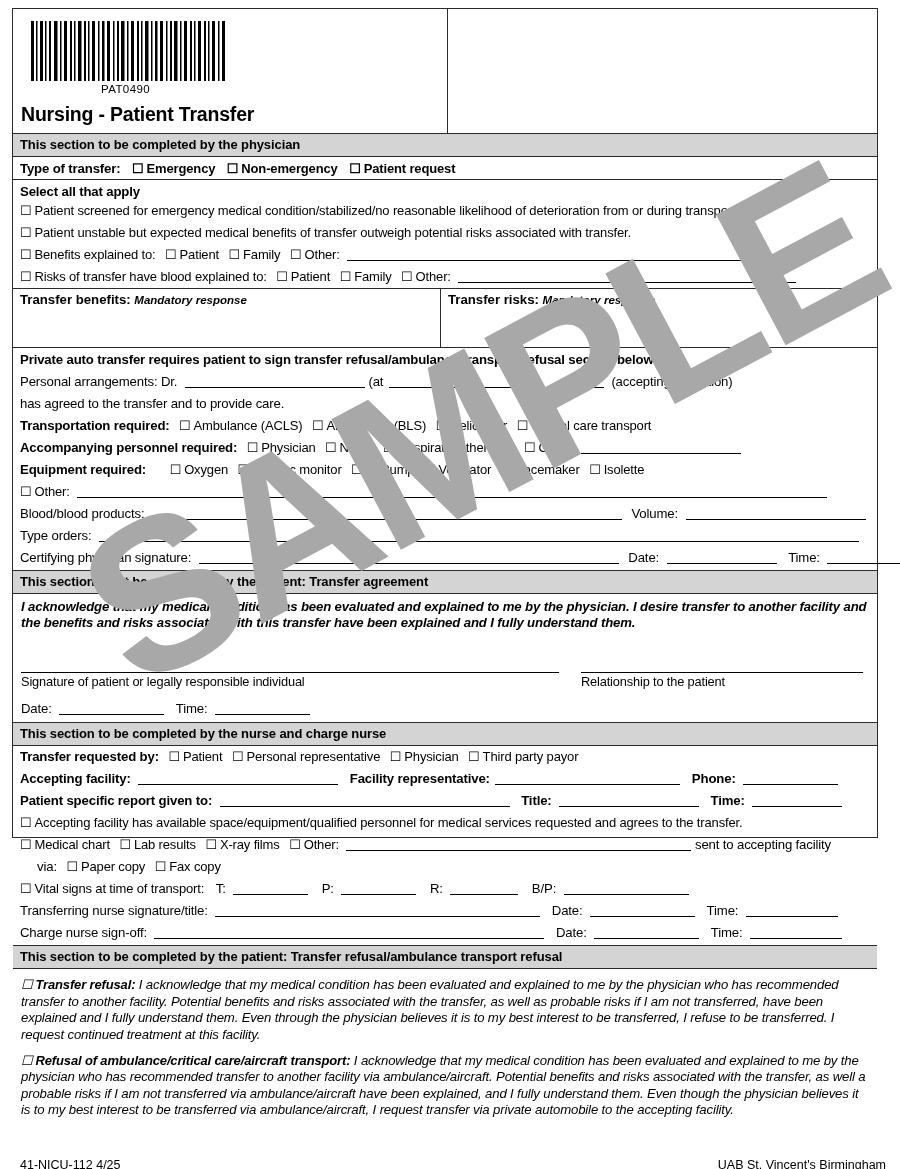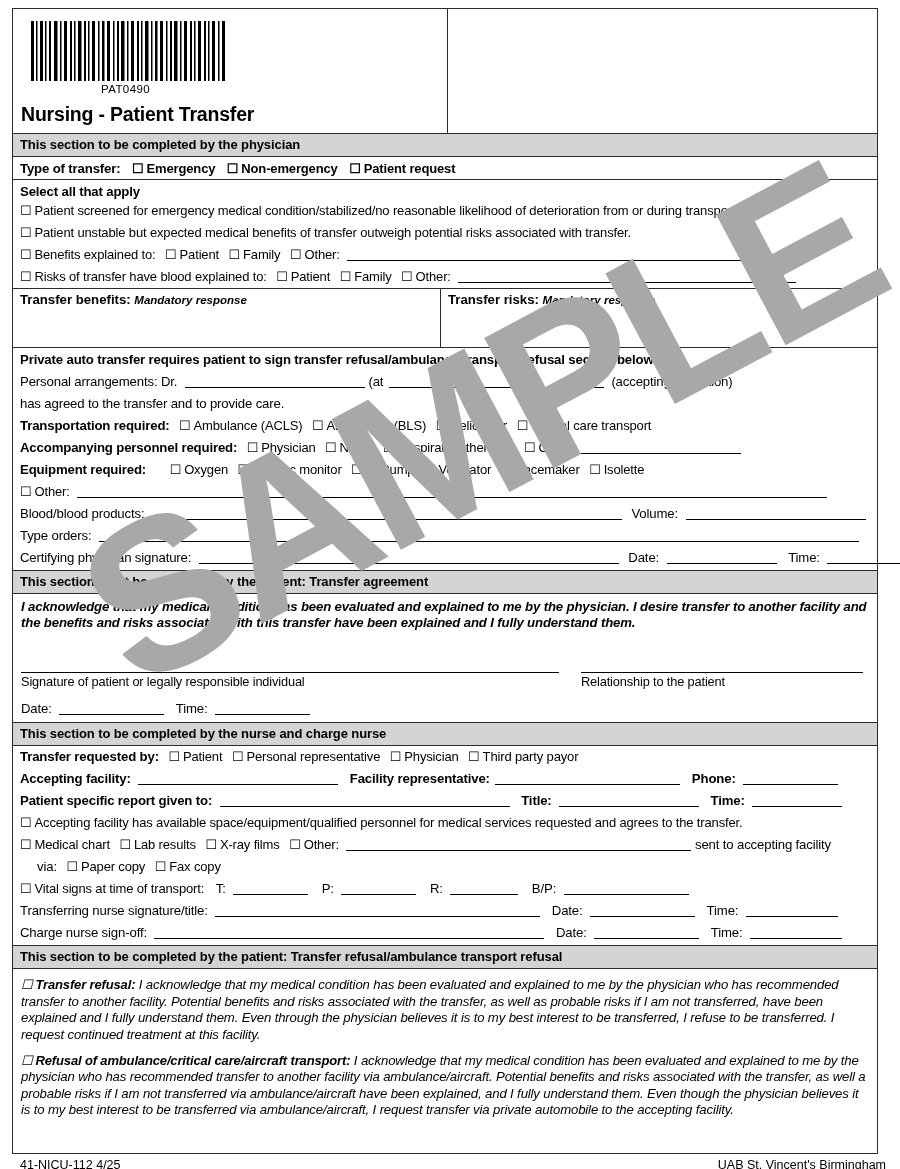--- a/index.html
+++ b/index.html
@@ -7,21 +7,21 @@
     width:900px;height:1169px;
     font-family:"Liberation Sans", sans-serif;
     color:#000;
     position:relative;
     overflow:hidden;
   }
   .page{
     position:absolute;
     left:12px;top:8px;
     width:866px;
-    height:1146px;
+    height:830px;
     border:1.5px solid #2b2b2b;
     box-sizing:border-box;
     background:#fff;
   }
   .row{border-bottom:1.5px solid #2b2b2b;box-sizing:border-box;}
 
   
   .hdr{display:flex;height:124px;}
   .hdr-left{width:435px;box-sizing:border-box;border-right:1.5px solid #2b2b2b;
             display:flex;flex-direction:column;}

